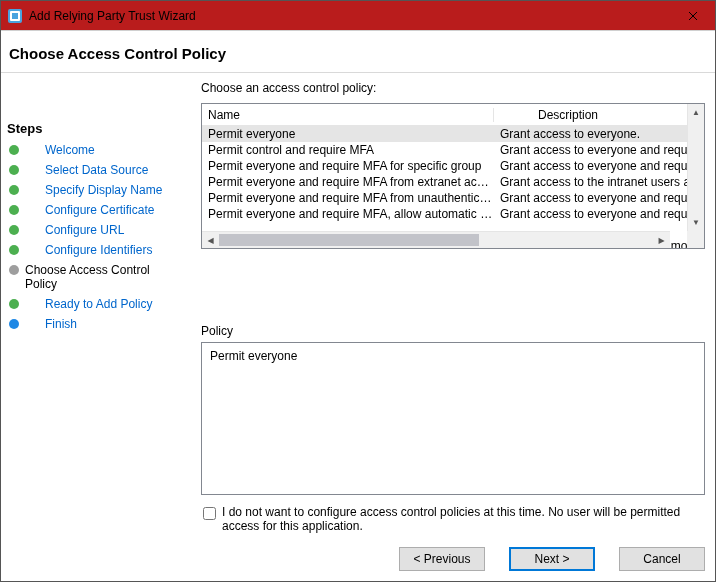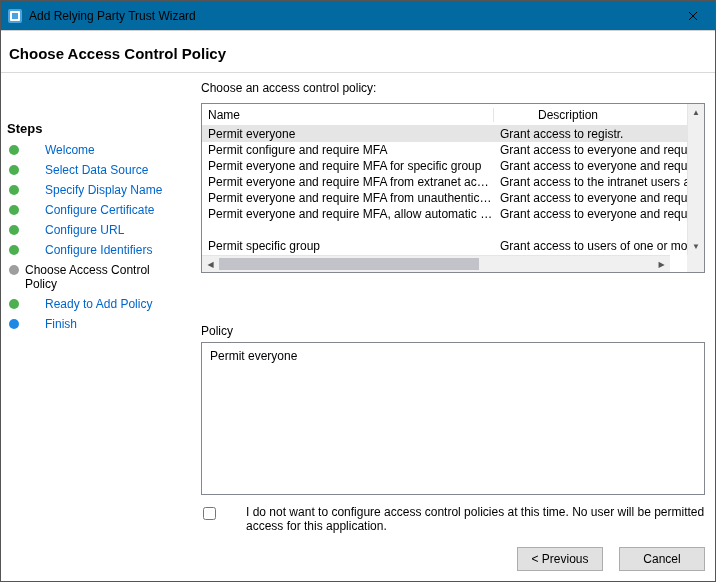--- a/index.html
+++ b/index.html
@@ -1,37 +1,37 @@
 <!DOCTYPE html>
 <html><head>
 <meta charset="utf-8">
 <style>
   * { box-sizing: border-box; }
   html, body { margin: 0; padding: 0; font-family: "Segoe UI", Tahoma, sans-serif; font-size: 12px; color: #000; background: #fff; }
   .window { width: 716px; height: 582px; border: 1px solid #555; background: #fff; display: flex; flex-direction: column; }
-  .titlebar { height: 30px; display: flex; align-items: center; padding: 0 0 0 6px; border-bottom: 1px solid #d0d0d0; background: #0369a1; }
+  .titlebar { height: 30px; display: flex; align-items: center; padding: 0 0 0 6px; border-bottom: 1px solid #d0d0d0; background: #b91c1c; }
   .titlebar .icon { width: 16px; height: 16px; margin-right: 6px; }
   .titlebar .title { flex: 1; font-size: 12px; }
   .titlebar .close { width: 44px; height: 30px; display: flex; align-items: center; justify-content: center; }
   .header { padding: 14px 8px 10px 8px; font-size: 15px; font-weight: bold; }
   .divider { height: 1px; background: #d9d9d9; }
   .body { flex: 1; display: flex; overflow: hidden; }
   .sidebar { width: 190px; padding: 6px 4px; border-right: none; }
   .sidebar-title { font-weight: bold; font-size: 13px; padding: 2px 2px 4px 2px; margin-top: 40px; }
   .step { display: flex; align-items: flex-start; padding: 3px 2px; line-height: 14px; }
   .step .dot { width: 10px; height: 10px; border-radius: 50%; margin: 2px 6px 0 2px; flex-shrink: 0; }
   .step .dot.done { background: #4caf50; }
   .step .dot.current { background: #9e9e9e; }
   .step .dot.future { background: #4caf50; }
   .step .dot.final { background: #1e88e5; }
   .step a { color: #0066cc; text-decoration: none; margin-left: 20px; }
   .step.current span { color: #000; }
   .main { flex: 1; padding: 6px 10px 8px 10px; display: flex; flex-direction: column; overflow: hidden; }
   .instr { padding: 2px 0 8px 0; }
-  .listpane { border: 1px solid #828790; height: 170px; display: flex; background: #fff; position: relative; }
+  .listpane { border: 1px solid #828790; height: 146px; display: flex; background: #fff; position: relative; }
   .list { flex: 1; overflow: hidden; position: relative; display: flex; flex-direction: column; }
   .colheaders { display: flex; background: #fff; border-bottom: 1px solid #e5e5e5; height: 22px; align-items: center; }
   .colheaders div { padding: 0 6px; font-size: 12px; }
   .col-name { width: 292px; border-right: 1px solid #e5e5e5; }
   .col-desc { flex: 1; margin-left: 38px; }
   .rows { flex: 1; overflow: hidden; }
   .row { display: flex; height: 16px; align-items: center; white-space: nowrap; }
   .row .c1 { width: 292px; padding-left: 6px; overflow: hidden; text-overflow: ellipsis; }
   .row .c2 { flex: 1; padding-left: 6px; overflow: hidden; }
   .row.sel { background: #e5e5e5; }
@@ -39,23 +39,23 @@
   .vscroll .up, .vscroll .down { height: 17px; display:flex; align-items:center; justify-content:center; color:#555; font-size:8px; }
   .vscroll .up { position:absolute; top:0; left:0; right:0; }
   .vscroll .down { position:absolute; bottom:17px; left:0; right:0; }
   .hscroll { position: absolute; left:0; right:17px; bottom:0; height:17px; background:#f0f0f0; border-top:1px solid #e5e5e5; display:flex; align-items:center; }
   .hscroll .left, .hscroll .right { width:17px; display:flex; align-items:center; justify-content:center; color:#555; font-size:8px; }
   .hscroll .track { flex:1; position:relative; height:100%; }
   .hscroll .thumb { position:absolute; left:0; width:60%; top:2px; bottom:2px; background:#c2c3c9; }
   .corner { position:absolute; right:0; bottom:0; width:17px; height:17px; background:#f0f0f0; }
   .policylabel { padding: 12px 0 4px 0; margin-top: 39px; }
   .policybox { border: 1px solid #828790; flex: 1; padding: 6px 8px; background: #fff; overflow: auto; min-height: 140px; }
-  .optrow { display: flex; align-items: flex-start; padding: 10px 0 10px 0; gap: 24px; }
+  .optrow { display: flex; align-items: flex-start; padding: 10px 0 10px 0; }
   .optrow input { margin: 2px 6px 0 2px; }
-  .buttons { display: flex; justify-content: flex-end; gap: 16px; padding: 4px 0 2px 0; }
+  .buttons { display: flex; justify-content: flex-end; gap: 24px; padding: 4px 0 2px 0; }
   .buttons button { height: 24px; min-width: 86px; border: 1px solid #adadad; background: #e1e1e1; font-family: inherit; font-size: 12px; padding: 0 10px; }
   .buttons button.primary { border: 2px solid #0078d7; background: #e1e1e1; padding: 0 9px; }
   .listwrap { position: relative; height: 170px; }
 </style>
 </head>
 <body>
 
 <div class="window">
 
   <div class="titlebar">
@@ -127,24 +127,24 @@
       <div class="listwrap">
         <div class="listpane">
           <div class="list">
             <div class="colheaders">
               <div class="col-name">Name</div>
               <div class="col-desc">Description</div>
             </div>
             <div class="rows" id="rows">
                 <div class="row sel">
                   <div class="c1">Permit everyone</div>
-                  <div class="c2">Grant access to registr.</div>
-                </div>
-                <div class="row">
-                  <div class="c1">Permit configure and require MFA</div>
+                  <div class="c2">Grant access to everyone.</div>
+                </div>
+                <div class="row">
+                  <div class="c1">Permit control and require MFA</div>
                   <div class="c2">Grant access to everyone and requir</div>
                 </div>
                 <div class="row">
                   <div class="c1">Permit everyone and require MFA for specific group</div>
                   <div class="c2">Grant access to everyone and requir</div>
                 </div>
                 <div class="row">
                   <div class="c1">Permit everyone and require MFA from extranet access</div>
                   <div class="c2">Grant access to the intranet users ar</div>
                 </div>
@@ -184,18 +184,19 @@
         <span>Permit everyone</span>
       </div>
 
       <div class="optrow">
         <input type="checkbox" style="">
         <label>I do not want to configure access control policies at this time. No user will be permitted access for this application.</label>
       </div>
 
       <div class="buttons">
         <button>&lt; Previous</button>
+        <button class="primary">Next &gt;</button>
         <button>Cancel</button>
       </div>
     </div>
 
   </div>
 </div>
 
 </body></html>

